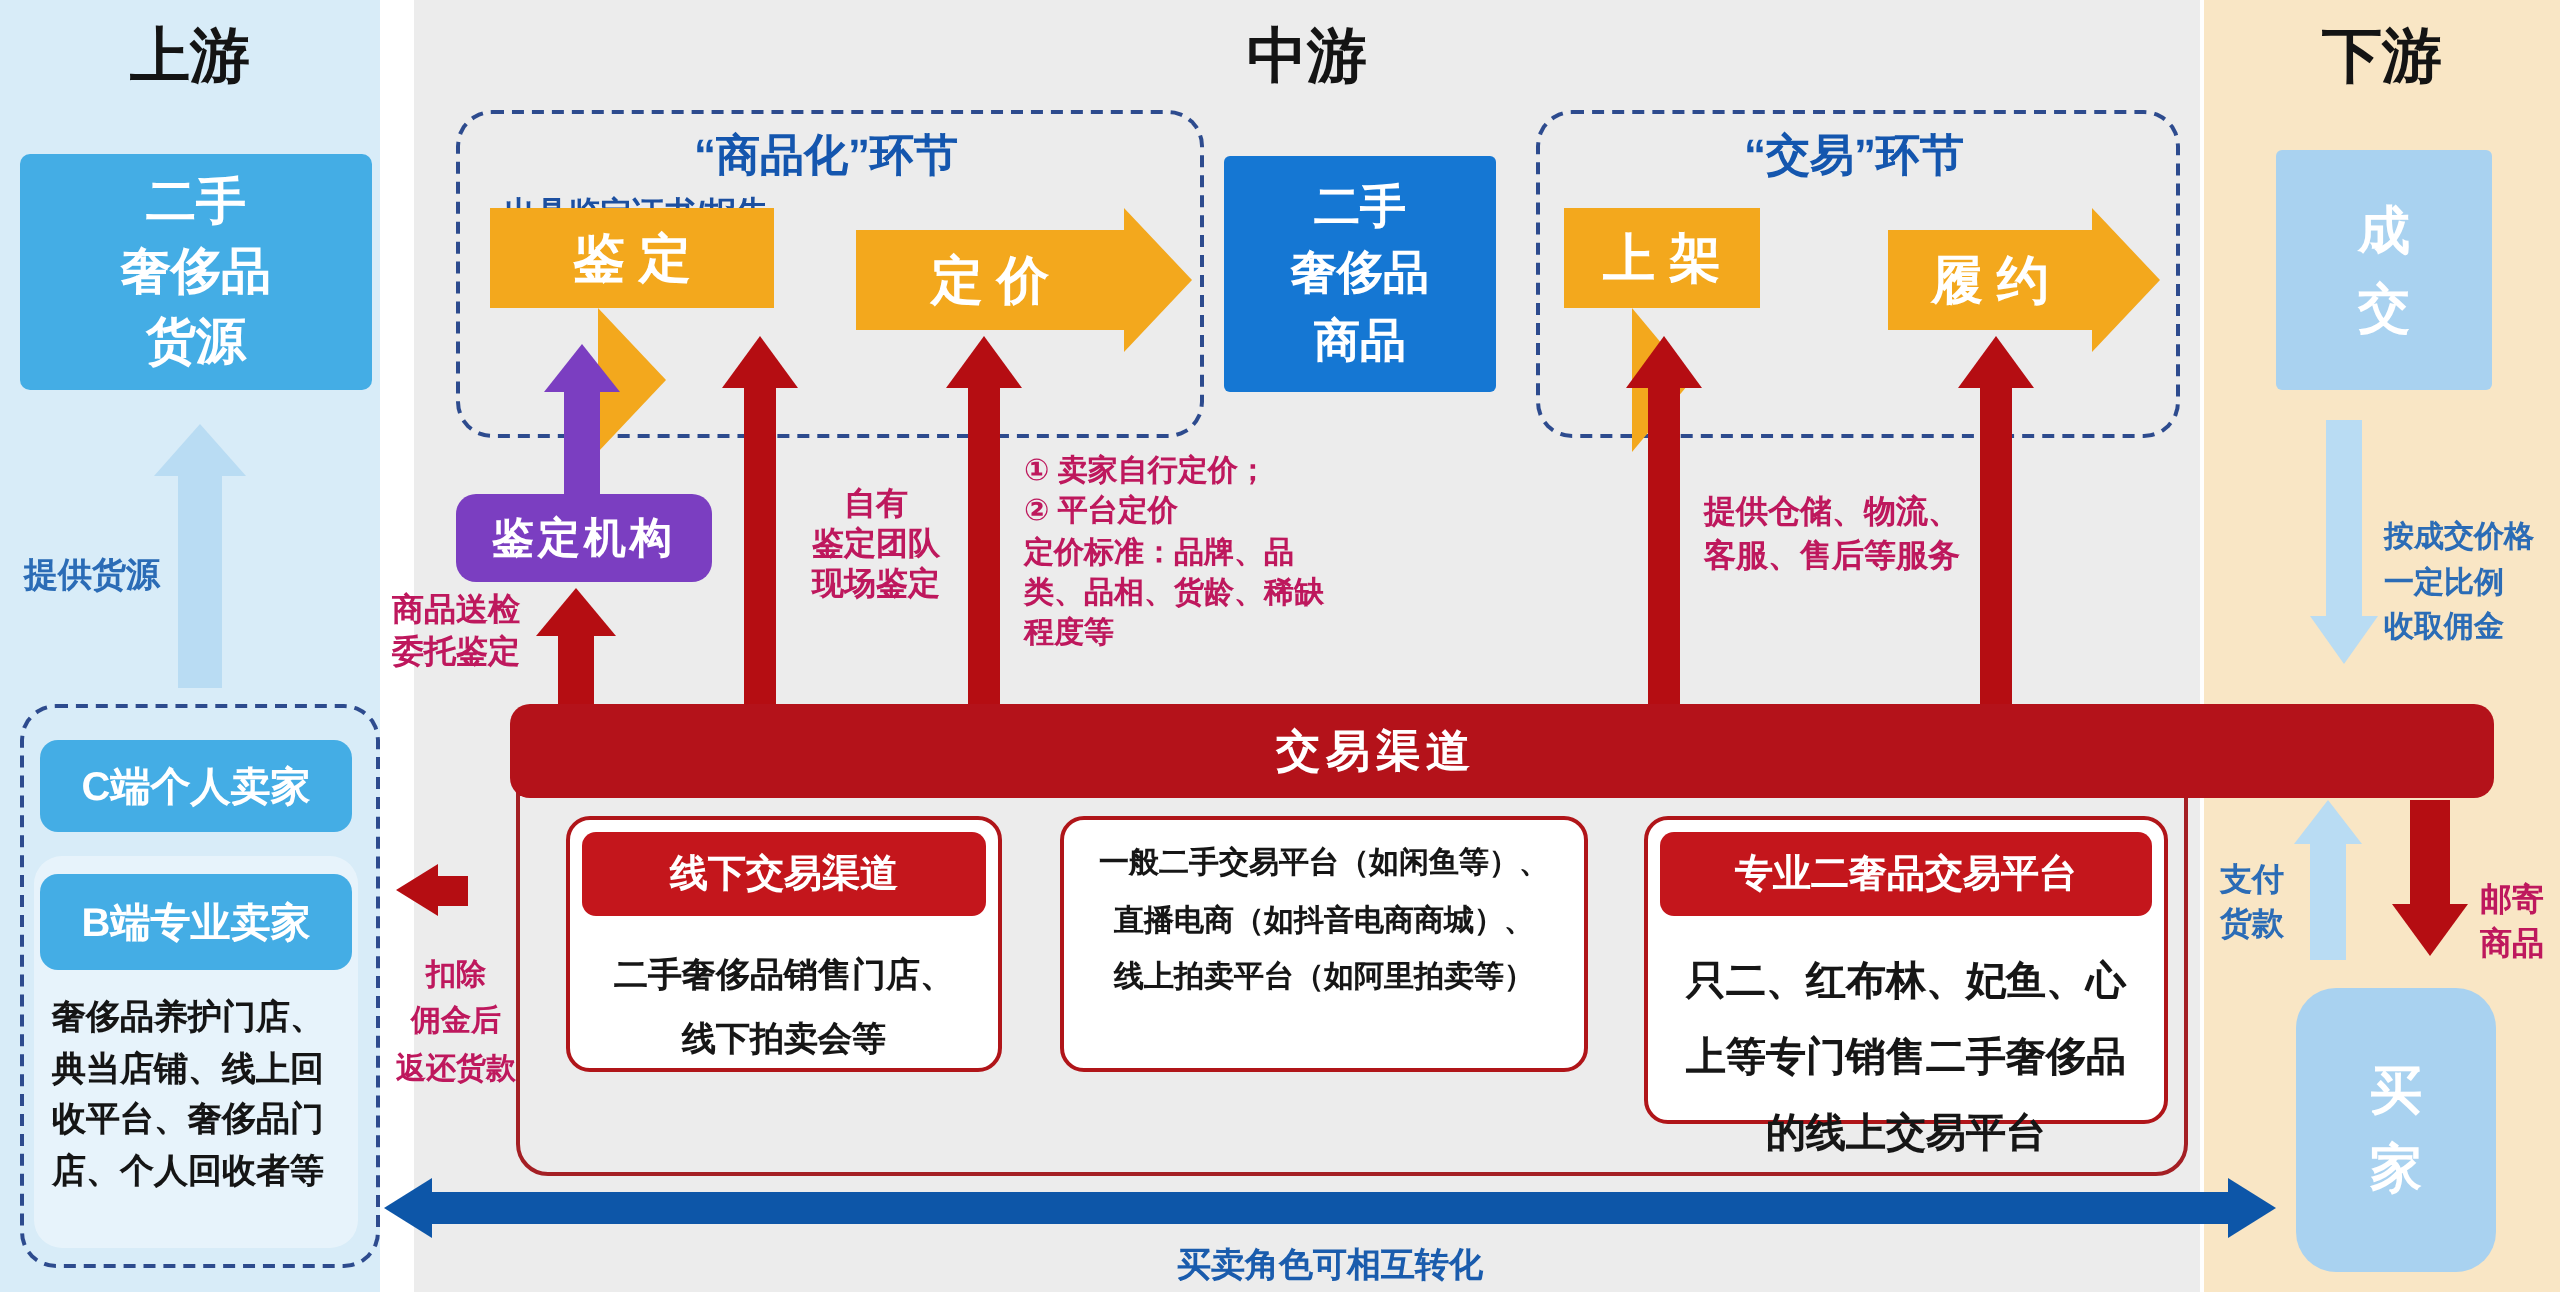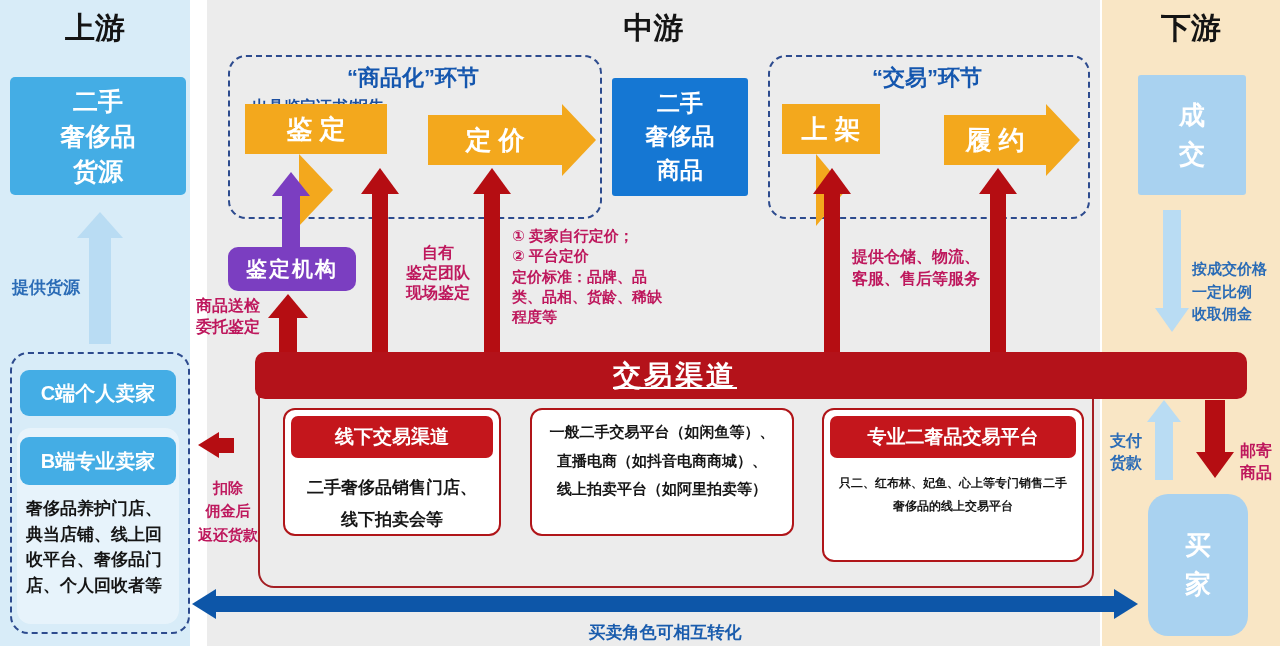--- a/index.html
+++ b/index.html
@@ -142,37 +142,37 @@
     <div class="shaft" style="width:16px;height:158px;"></div>
   </div>
   <div class="varr red-arr" style="left:979px;top:168px;width:38px;">
     <div class="head-up"></div>
     <div class="shaft" style="width:16px;height:158px;"></div>
   </div>
   <div class="abs redtext pre" style="left:852px;top:246px;font-size:16px;line-height:1.4;">提供仓储、物流、
 客服、售后等服务</div>
 
   <div class="abs" style="left:255px;top:352px;width:992px;height:47px;background:#b4121a;border-radius:10px;z-index:2;">
-    <div class="flexc" style="position:absolute;left:0;top:0;width:840px;height:47px;color:#fff;font-weight:bold;font-size:28px;letter-spacing:3px;text-decoration:underline;">交易渠道</div>
+    <div class="flexc" style="position:absolute;left:13px;top:0;width:840px;height:47px;color:#fff;font-weight:bold;font-size:22px;letter-spacing:3px;">交易渠道</div>
   </div>
   <div class="abs" style="left:258px;top:396px;width:832px;height:188px;border:2px solid #a41f24;border-radius:0 0 16px 16px;z-index:1;"></div>
 
   <div class="chan-box" style="left:283px;top:408px;width:214px;height:124px;z-index:3;">
     <div class="chan-head">线下交易渠道</div>
     <div class="chan-body pre" style="font-size:17px;">二手奢侈品销售门店、
 线下拍卖会等</div>
   </div>
   <div class="chan-box" style="left:530px;top:408px;width:260px;height:124px;z-index:3;">
     <div class="chan-body pre">一般二手交易平台（如闲鱼等）、
 直播电商（如抖音电商商城）、
 线上拍卖平台（如阿里拍卖等）</div>
   </div>
   <div class="chan-box" style="left:822px;top:408px;width:258px;height:150px;z-index:3;">
     <div class="chan-head">专业二奢品交易平台</div>
-    <div class="chan-body" style="font-size:12px;">只二、红布林、妃鱼、心上等专门销售二手奢侈品的线上交易平台</div>
+    <div class="chan-body" style="font-size:20px;">只二、红布林、妃鱼、心上等专门销售二手奢侈品的线上交易平台</div>
   </div>
 
   <div class="abs palebox flexc pre" style="left:1138px;top:75px;width:108px;height:120px;font-size:26px;line-height:1.5;border-radius:3px;">成
 交</div>
 
   <div class="varr pale-arr" style="left:1155px;top:210px;width:34px;">
     <div class="shaft" style="width:18px;height:98px;"></div>
     <div class="head-down" style="border-left-width:17px;border-right-width:17px;border-top-width:24px;"></div>
   </div>
   <div class="abs bluetext pre" style="left:1192px;top:258px;width:92px;font-size:15px;line-height:1.5;">按成交价格

